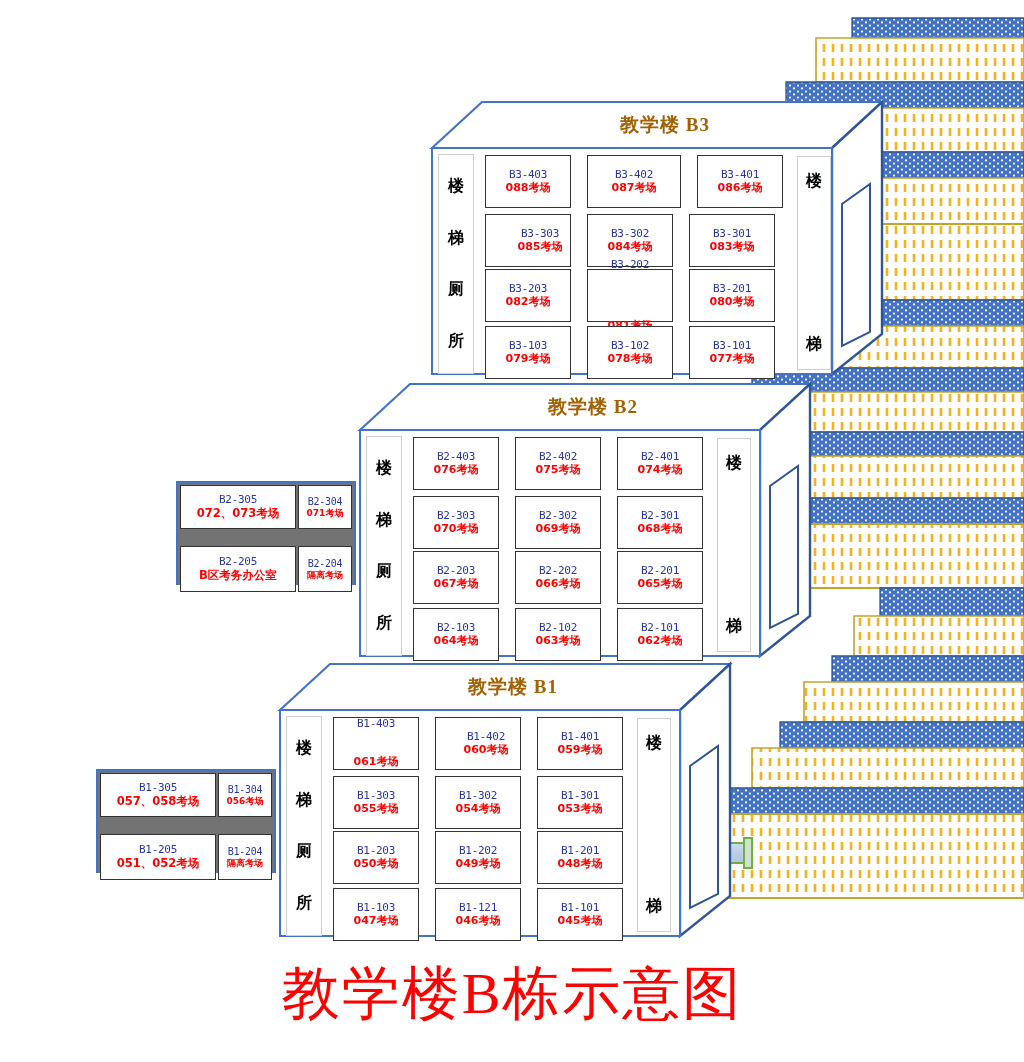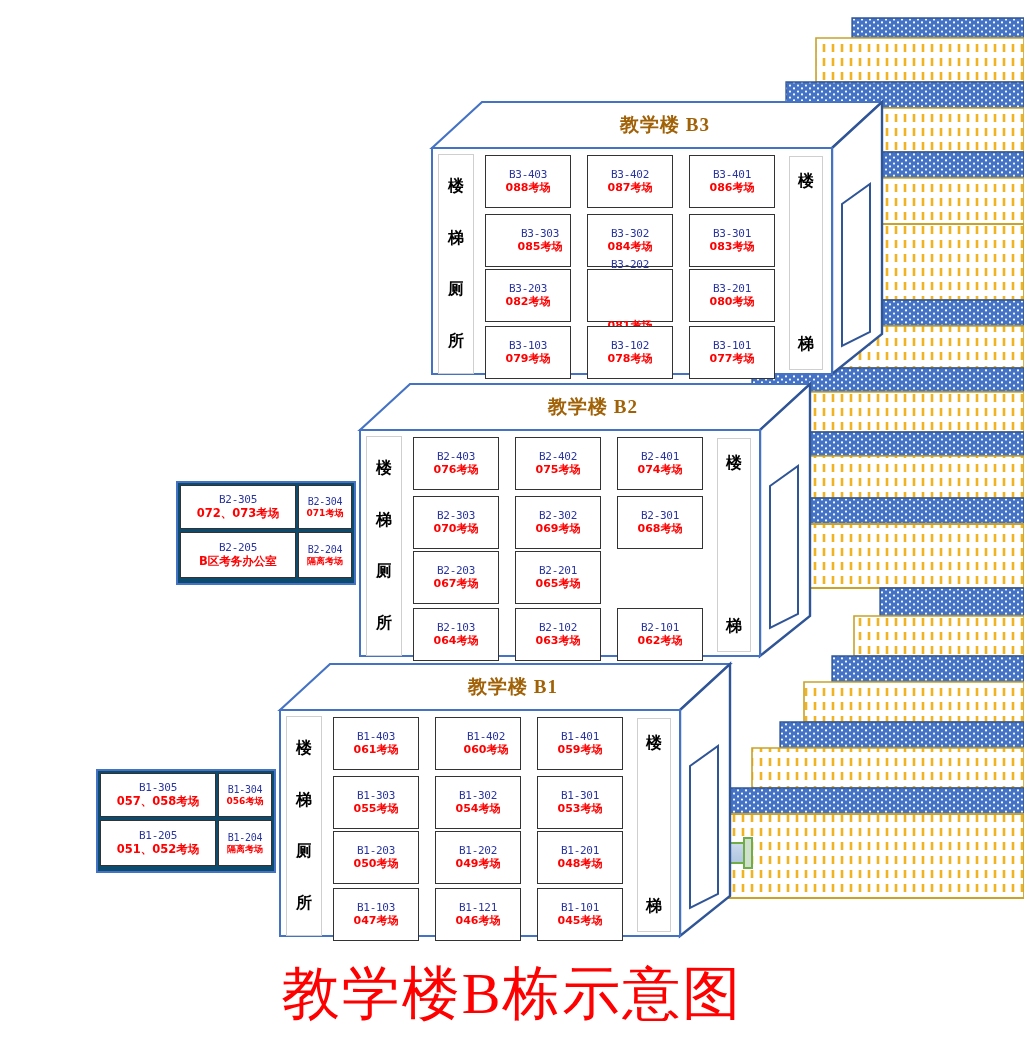--- a/index.html
+++ b/index.html
@@ -43,22 +43,22 @@
   .room .rhall{
     color:#ff0000;font-size:11px;font-weight:bold;white-space:nowrap;
     font-family:"DejaVu Sans","Liberation Sans",sans-serif;
   }
   .room.small .rno{font-size:10px;}
   .room.small .rhall{font-size:9px;}
   .room.wide .rno{font-size:11px;}
   .room.wide .rhall{font-size:11.5px;}
 
   
-  .annex{position:absolute;box-sizing:border-box;border:2px solid #4472c4;background:#0c4a6e;
-         display:flex;flex-direction:column;padding:2px;gap:3px;}
+  .annex{position:absolute;box-sizing:border-box;border:2px solid #4472c4;background:#737373;
+         display:flex;flex-direction:column;padding:2px;gap:17px;}
   .annex-row{display:flex;gap:2px;}
 
   
   .caption{
     position:absolute;left:0;width:1024px;text-align:center;
     color:#ff0000;font-size:58px;font-weight:normal;
     font-family:Liberation Serif, serif;
     letter-spacing:2px;
   }
 </style>
@@ -157,21 +157,21 @@
         <span>厕</span>
         <span>所</span>
       </div>
 
       <div class="rooms">
         <div class="room-row">
           <div class="room" style="width:86px;height:53px;margin:5px 8px;">
             <div class="rno">B3-403</div>
             <div class="rhall">088考场</div>
           </div>
-          <div class="room" style="width:86px;height:53px;margin:5px 8px;">
+          <div class="room" style="width:94px;height:53px;margin:5px 8px;">
             <div class="rno">B3-402</div>
             <div class="rhall">087考场</div>
           </div>
           <div class="room" style="width:86px;height:53px;margin:5px 8px;">
             <div class="rno">B3-401</div>
             <div class="rhall">086考场</div>
           </div>
         </div>
         <div class="room-row">
           <div class="room" style="width:86px;height:53px;margin:1px 8px;padding-left:24px;">
@@ -270,20 +270,24 @@
             <div class="rno">B2-301</div>
             <div class="rhall">068考场</div>
           </div>
         </div>
         <div class="room-row">
           <div class="room" style="width:86px;height:53px;margin:1px 8px;">
             <div class="rno">B2-203</div>
             <div class="rhall">067考场</div>
           </div>
           <div class="room" style="width:86px;height:53px;margin:1px 8px;">
+            <div class="rno">B2-202</div>
+            <div class="rhall">066考场</div>
+          </div>
+          <div class="room" style="width:86px;height:53px;margin:1px 8px;">
             <div class="rno">B2-201</div>
             <div class="rhall">065考场</div>
           </div>
         </div>
         <div class="room-row">
           <div class="room" style="width:86px;height:53px;margin:3px 8px;">
             <div class="rno">B2-103</div>
             <div class="rhall">064考场</div>
           </div>
           <div class="room" style="width:86px;height:53px;margin:3px 8px;">
@@ -340,21 +344,21 @@
     <div class="grid-wrap" style="left:4px;top:54px;">
       <div class="col-vert" style="width:36px;height:220px;justify-content:space-around;padding:6px 0;margin:4px 3px 0 4px;">
         <span>楼</span>
         <span>梯</span>
         <span>厕</span>
         <span>所</span>
       </div>
 
       <div class="rooms">
         <div class="room-row">
-          <div class="room" style="width:86px;height:53px;margin:5px 8px;">
+          <div class="room" style="width:86px;height:53px;margin:5px 8px;justify-content:space-between;">
             <div class="rno">B1-403</div>
             <div class="rhall">061考场</div>
           </div>
           <div class="room" style="width:86px;height:53px;margin:5px 8px;padding-left:16px;">
             <div class="rno">B1-402</div>
             <div class="rhall">060考场</div>
           </div>
           <div class="room" style="width:86px;height:53px;margin:5px 8px;">
             <div class="rno">B1-401</div>
             <div class="rhall">059考场</div>

